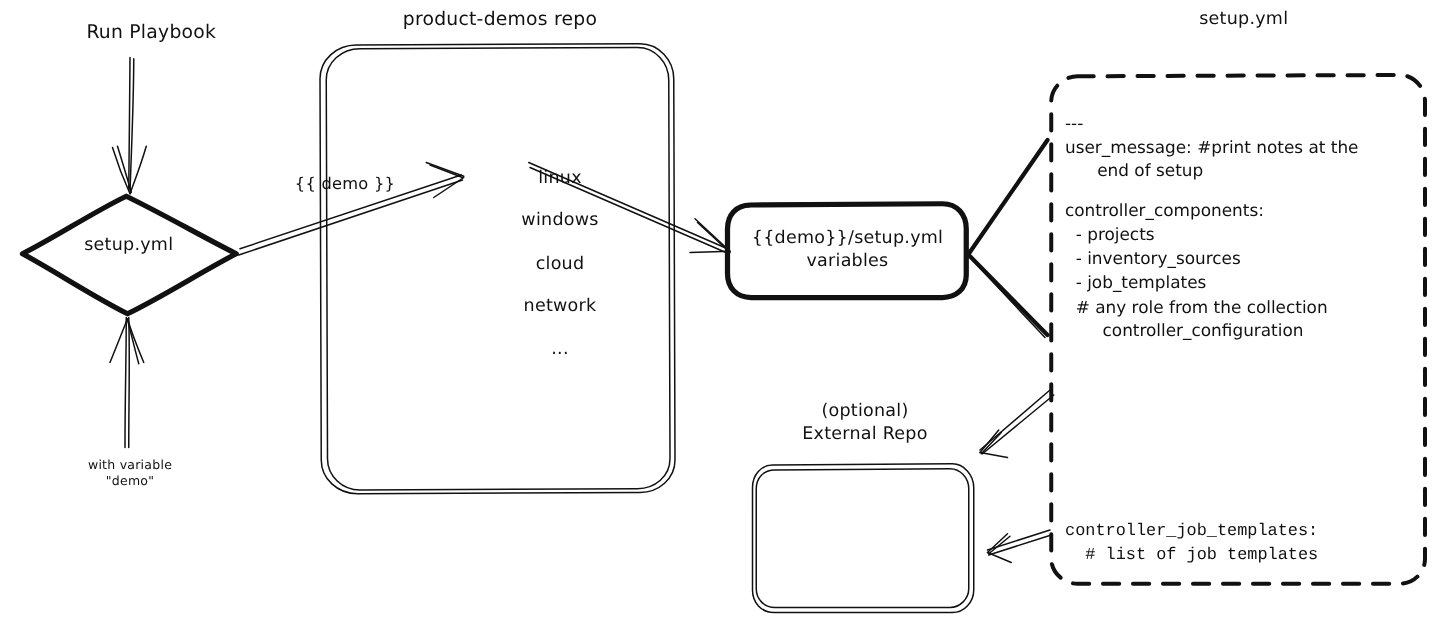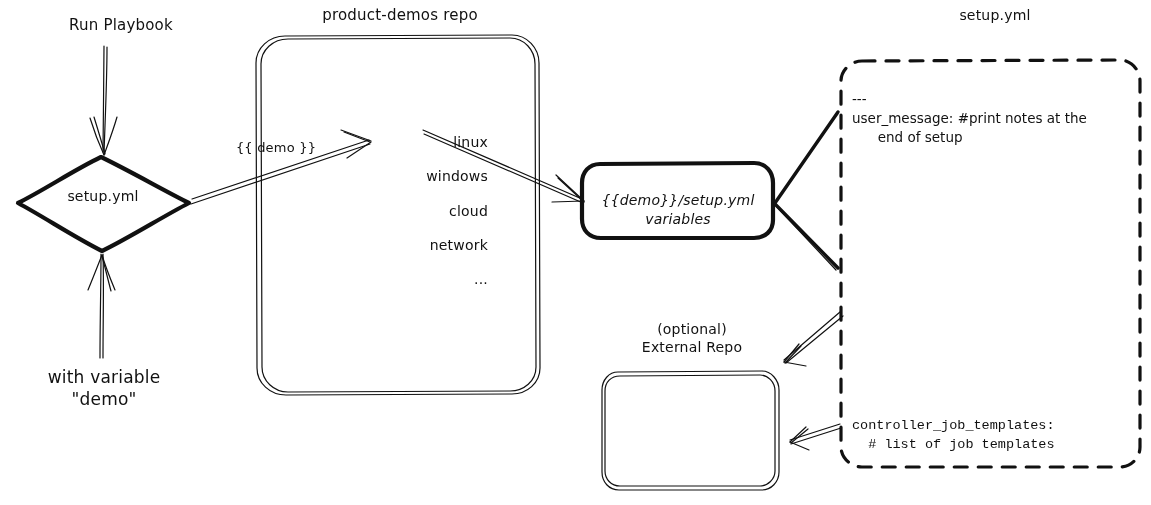--- a/index.html
+++ b/index.html
@@ -26,33 +26,33 @@
   }
   .lbl {
     position: absolute;
     color: #111111;
     font-family: "DejaVu Sans", sans-serif;
     white-space: pre;
     line-height: 1.30;
     letter-spacing: 0.2px;
   }
   .c { text-align: center; }
-  .l { text-align: right; }
+  .l { text-align: center; margin-left: 40px; }
 
   
   #run-playbook-label { left: 48px;  top: 16px;  width: 146px; font-size: 15px; }
   #setup-diamond-label { left: 42px; top: 187px; width: 122px; font-size: 14px; }
-  #with-variable-label { left: 34px; top: 366px; width: 140px; font-size: 17px; }
+  #with-variable-label { left: 34px; top: 366px; width: 140px; font-size: 10px; }
 
   #repo-title { left: 300px; top: 6px; width: 200px; font-size: 15px; }
   #repo-items { left: 328px; top: 125px; width: 160px; font-size: 14px; line-height: 2.45; }
 
   #demo-edge-label { left: 224px; top: 140px; width: 104px; font-size: 13px; }
 
-  #vars-box-label { left: 586px; top: 191px; width: 184px; font-size: 14px; line-height: 1.35; font-style: italic; }
+  #vars-box-label { left: 586px; top: 181px; width: 184px; font-size: 14px; line-height: 1.35; }
 
   #ext-repo-title { left: 612px; top: 320px; width: 160px; font-size: 14px; line-height: 1.3; text-align: center; }
   #ext-repo-items { left: 610px; top: 402px; width: 140px; font-size: 14px; line-height: 1.45; }
 
   #setup-yml-title { left: 930px; top: 6px; width: 130px; font-size: 14px; }
 
   .ycode {
     position: absolute;
     left: 852px;
     font-size: 13.5px;
@@ -205,19 +205,25 @@
   <div class="lbl c" id="ext-repo-title">(optional)
 External Repo</div>
 
 
   <div class="lbl c" id="setup-yml-title">setup.yml</div>
 
   <div class="ycode" id="yaml-block-1">---
 user_message: #print notes at the
       end of setup</div>
 
+  <div class="ycode" id="yaml-block-2">controller_components:
+  - projects
+  - inventory_sources
+  - job_templates
+  # any role from the collection
+       controller_configuration</div>
 
 
 
   <div class="ycode" id="yaml-block-5">controller_job_templates:
   # list of job templates</div>
 
 </div>
 
 </body></html>

